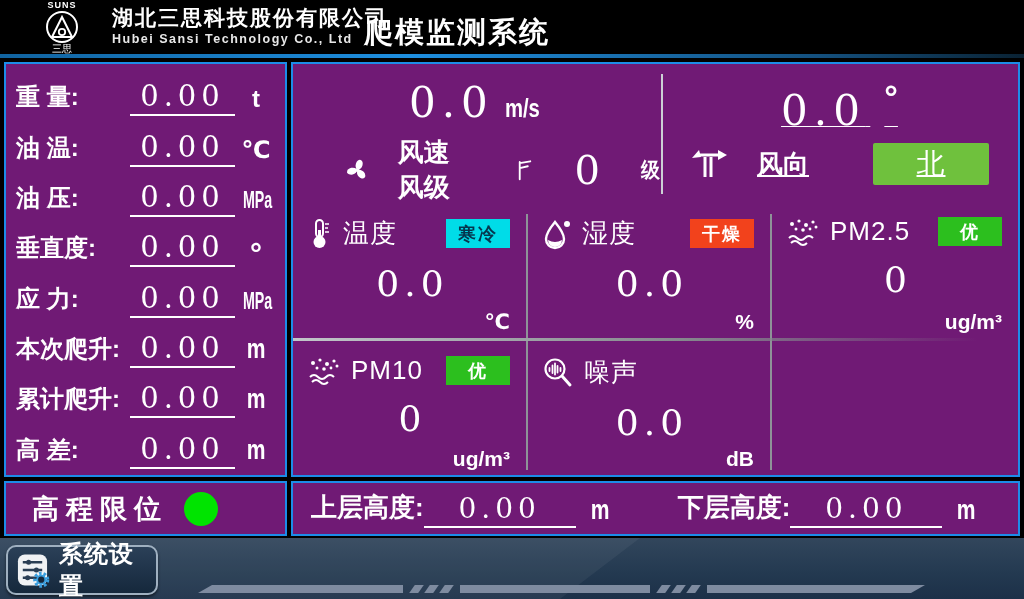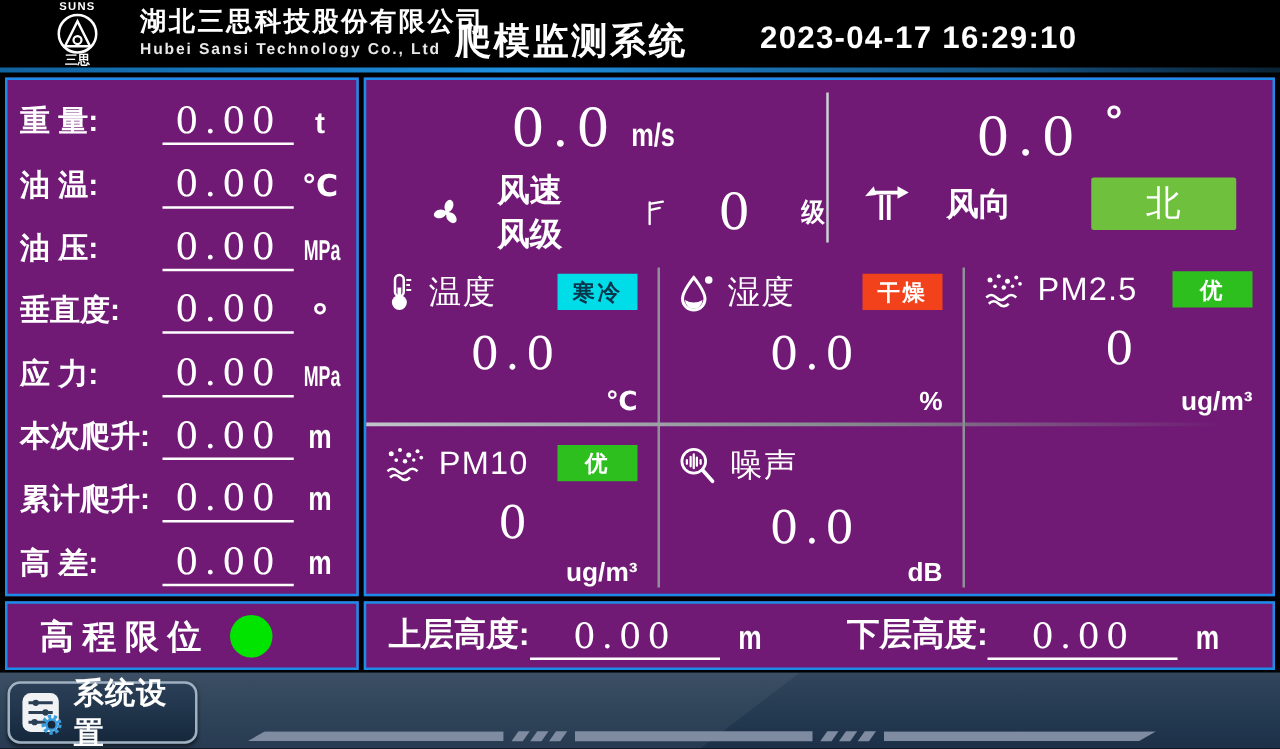--- a/index.html
+++ b/index.html
@@ -5,21 +5,21 @@
   html,body{margin:0;padding:0;background:#111;}
   #screen{position:relative;width:1024px;height:599px;background:#000;overflow:hidden;
           font-family:"Liberation Sans","DejaVu Sans",sans-serif;color:#fff;}
 
   
   #header{position:absolute;left:0;top:0;width:1024px;height:54px;background:#000;}
   #header-underline{position:absolute;left:0;top:54px;width:1024px;height:4px;
      background:linear-gradient(90deg,#11639f 0%,#1e8fe0 40%,#14507e 80%,#0a2233 100%);}
   #logo{position:absolute;left:24px;top:1px;width:76px;height:52px;text-align:center;}
   #logo .logo-top{font-size:9px;font-weight:700;letter-spacing:1px;line-height:9px;}
-  #logo .logo-bottom{font-size:10px;font-weight:700;line-height:10px;}
+  #logo .logo-bottom{font-size:10px;font-weight:400;line-height:10px;}
   #company{position:absolute;left:112px;top:5px;}
   #company .cn{font-size:21px;font-weight:700;letter-spacing:2px;line-height:26px;}
   #company .en{font-size:12.5px;font-weight:700;letter-spacing:1.5px;line-height:17px;color:#e8e8e8;}
   #page-title{position:absolute;left:352px;top:13px;width:210px;text-align:center;
      font-size:29px;font-weight:700;letter-spacing:2px;}
   #datetime{position:absolute;left:608px;top:16px;width:260px;font-size:25px;font-weight:700;letter-spacing:1px;}
 
   
   .panel{position:absolute;border:2px solid #1d8ce8;background:#701a75;box-sizing:border-box;}
 
@@ -40,21 +40,21 @@
   #limit-panel{left:4px;top:481px;width:283px;height:55px;display:flex;align-items:center;}
   #limit-panel .limit-label{font-size:27px;font-weight:700;letter-spacing:7px;margin-left:26px;}
   #limit-panel .limit-light{width:34px;height:34px;border-radius:50%;margin-left:16px;}
 
   
   #main-panel{left:291px;top:62px;width:729px;height:415px;}
   #wind{position:absolute;left:0;top:0;width:725px;height:140px;display:flex;}
   #wind-divider{position:absolute;left:368px;top:10px;height:120px;width:2px;background:#ccd1d5;}
   .wind-half{box-sizing:border-box;}
   #wind-left{width:368px;}
-  #wind-right{width:357px;}
+  #wind-right{width:357px;text-decoration:underline;}
   .wind-big{margin-top:14px;text-align:center;white-space:nowrap;}
   .wind-big .big-val{font-family:"DejaVu Serif","Liberation Serif",serif;font-size:42px;letter-spacing:6px;}
   .wind-big .big-unit{font-size:26px;font-weight:700;display:inline-block;transform:scaleX(.78);margin-left:2px;}
   .wind-big .deg-unit{font-size:34px;font-weight:700;vertical-align:16px;margin-left:14px;}
   .wind-line2{margin-top:8px;display:flex;align-items:center;gap:20px;}
   #wind-left .wind-line2{padding-left:52px;}
   #wind-right .wind-line2{padding-left:28px;}
   .wind-label{font-size:26px;font-weight:700;margin-left:8px;}
   .level-val{font-family:"DejaVu Serif","Liberation Serif",serif;font-size:40px;margin-left:22px;}
   .level-unit{font-size:21px;font-weight:700;margin-left:20px;display:inline-block;transform:scaleX(.9);}
@@ -121,21 +121,20 @@
         <path d="M38 7 L48 27 H28 Z" fill="none" stroke="#fff" stroke-width="2"></path>
         <circle cx="38" cy="22" r="3.2" fill="none" stroke="#fff" stroke-width="1.8"></circle>
       </svg>
       <div class="logo-bottom">三思</div>
     </div>
     <div id="company">
       <div class="cn">湖北三思科技股份有限公司</div>
       <div class="en">Hubei Sansi Technology Co., Ltd</div>
     </div>
     <div id="page-title">爬模监测系统</div>
-    <div id="datetime">2023-04-17 16:29:10</div>
   </div>
   <div id="header-underline"></div>
 
   <div id="sidebar" class="panel">
     <div class="srow">
       <span class="slabel">重 量:</span>
       <span class="svalue">0.00</span>
       <span class="sunit">t</span>
     </div>
     <div class="srow">

